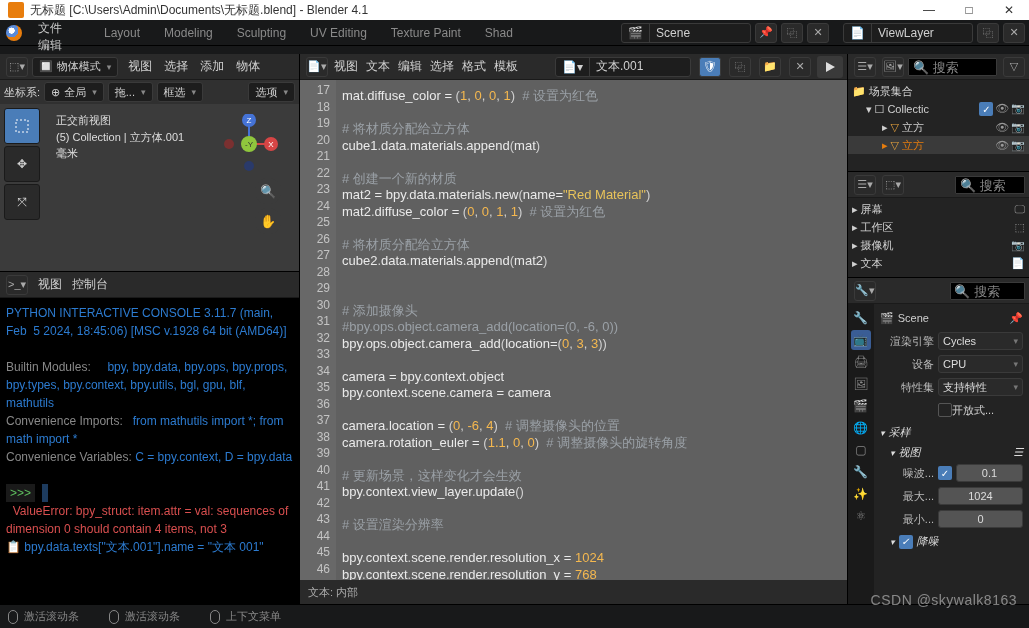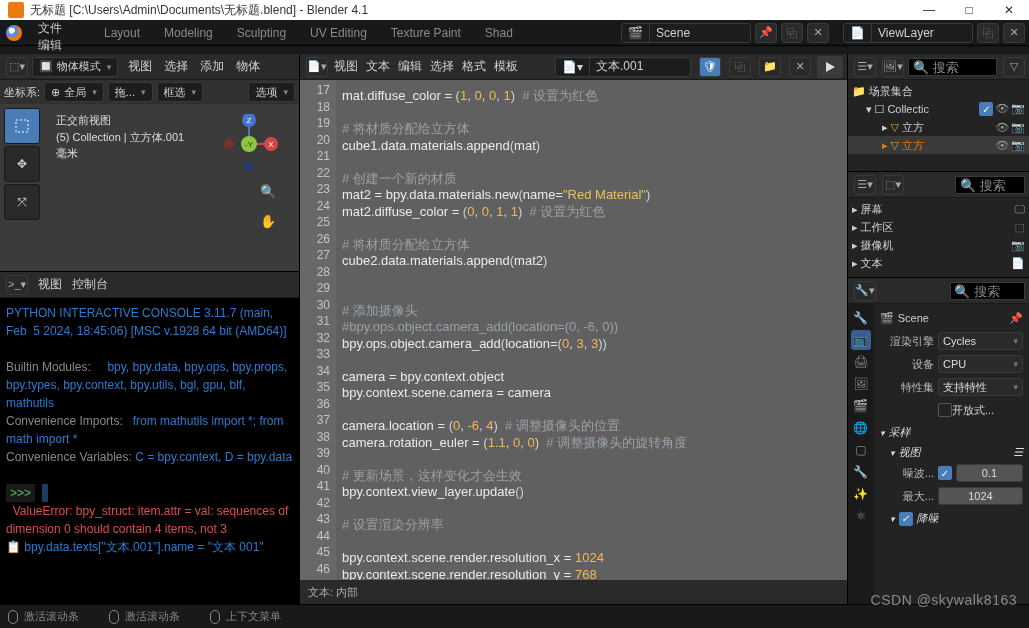--- a/index.html
+++ b/index.html
@@ -442,20 +442,24 @@
             </div>
           <div class="prop-row">
               <div class="prop-label">噪波...</div>
               <span class="checkbox">✓</span>
               <div class="prop-field num">0.1</div>
             </div>
           <div class="prop-row">
               <div class="prop-label">最大...</div>
               <div class="prop-field num">1024</div>
             </div>
+          <div class="prop-row">
+              <div class="prop-label">最小...</div>
+              <div class="prop-field num">0</div>
+            </div>
           <div class="subpanel-hdr" style="margin-left:10px">
               <span class="checkbox">✓</span>
               <span>降噪</span>
             </div>
         </div>
       </div>
     </div>
   </div>
 
   <div class="statusbar">

